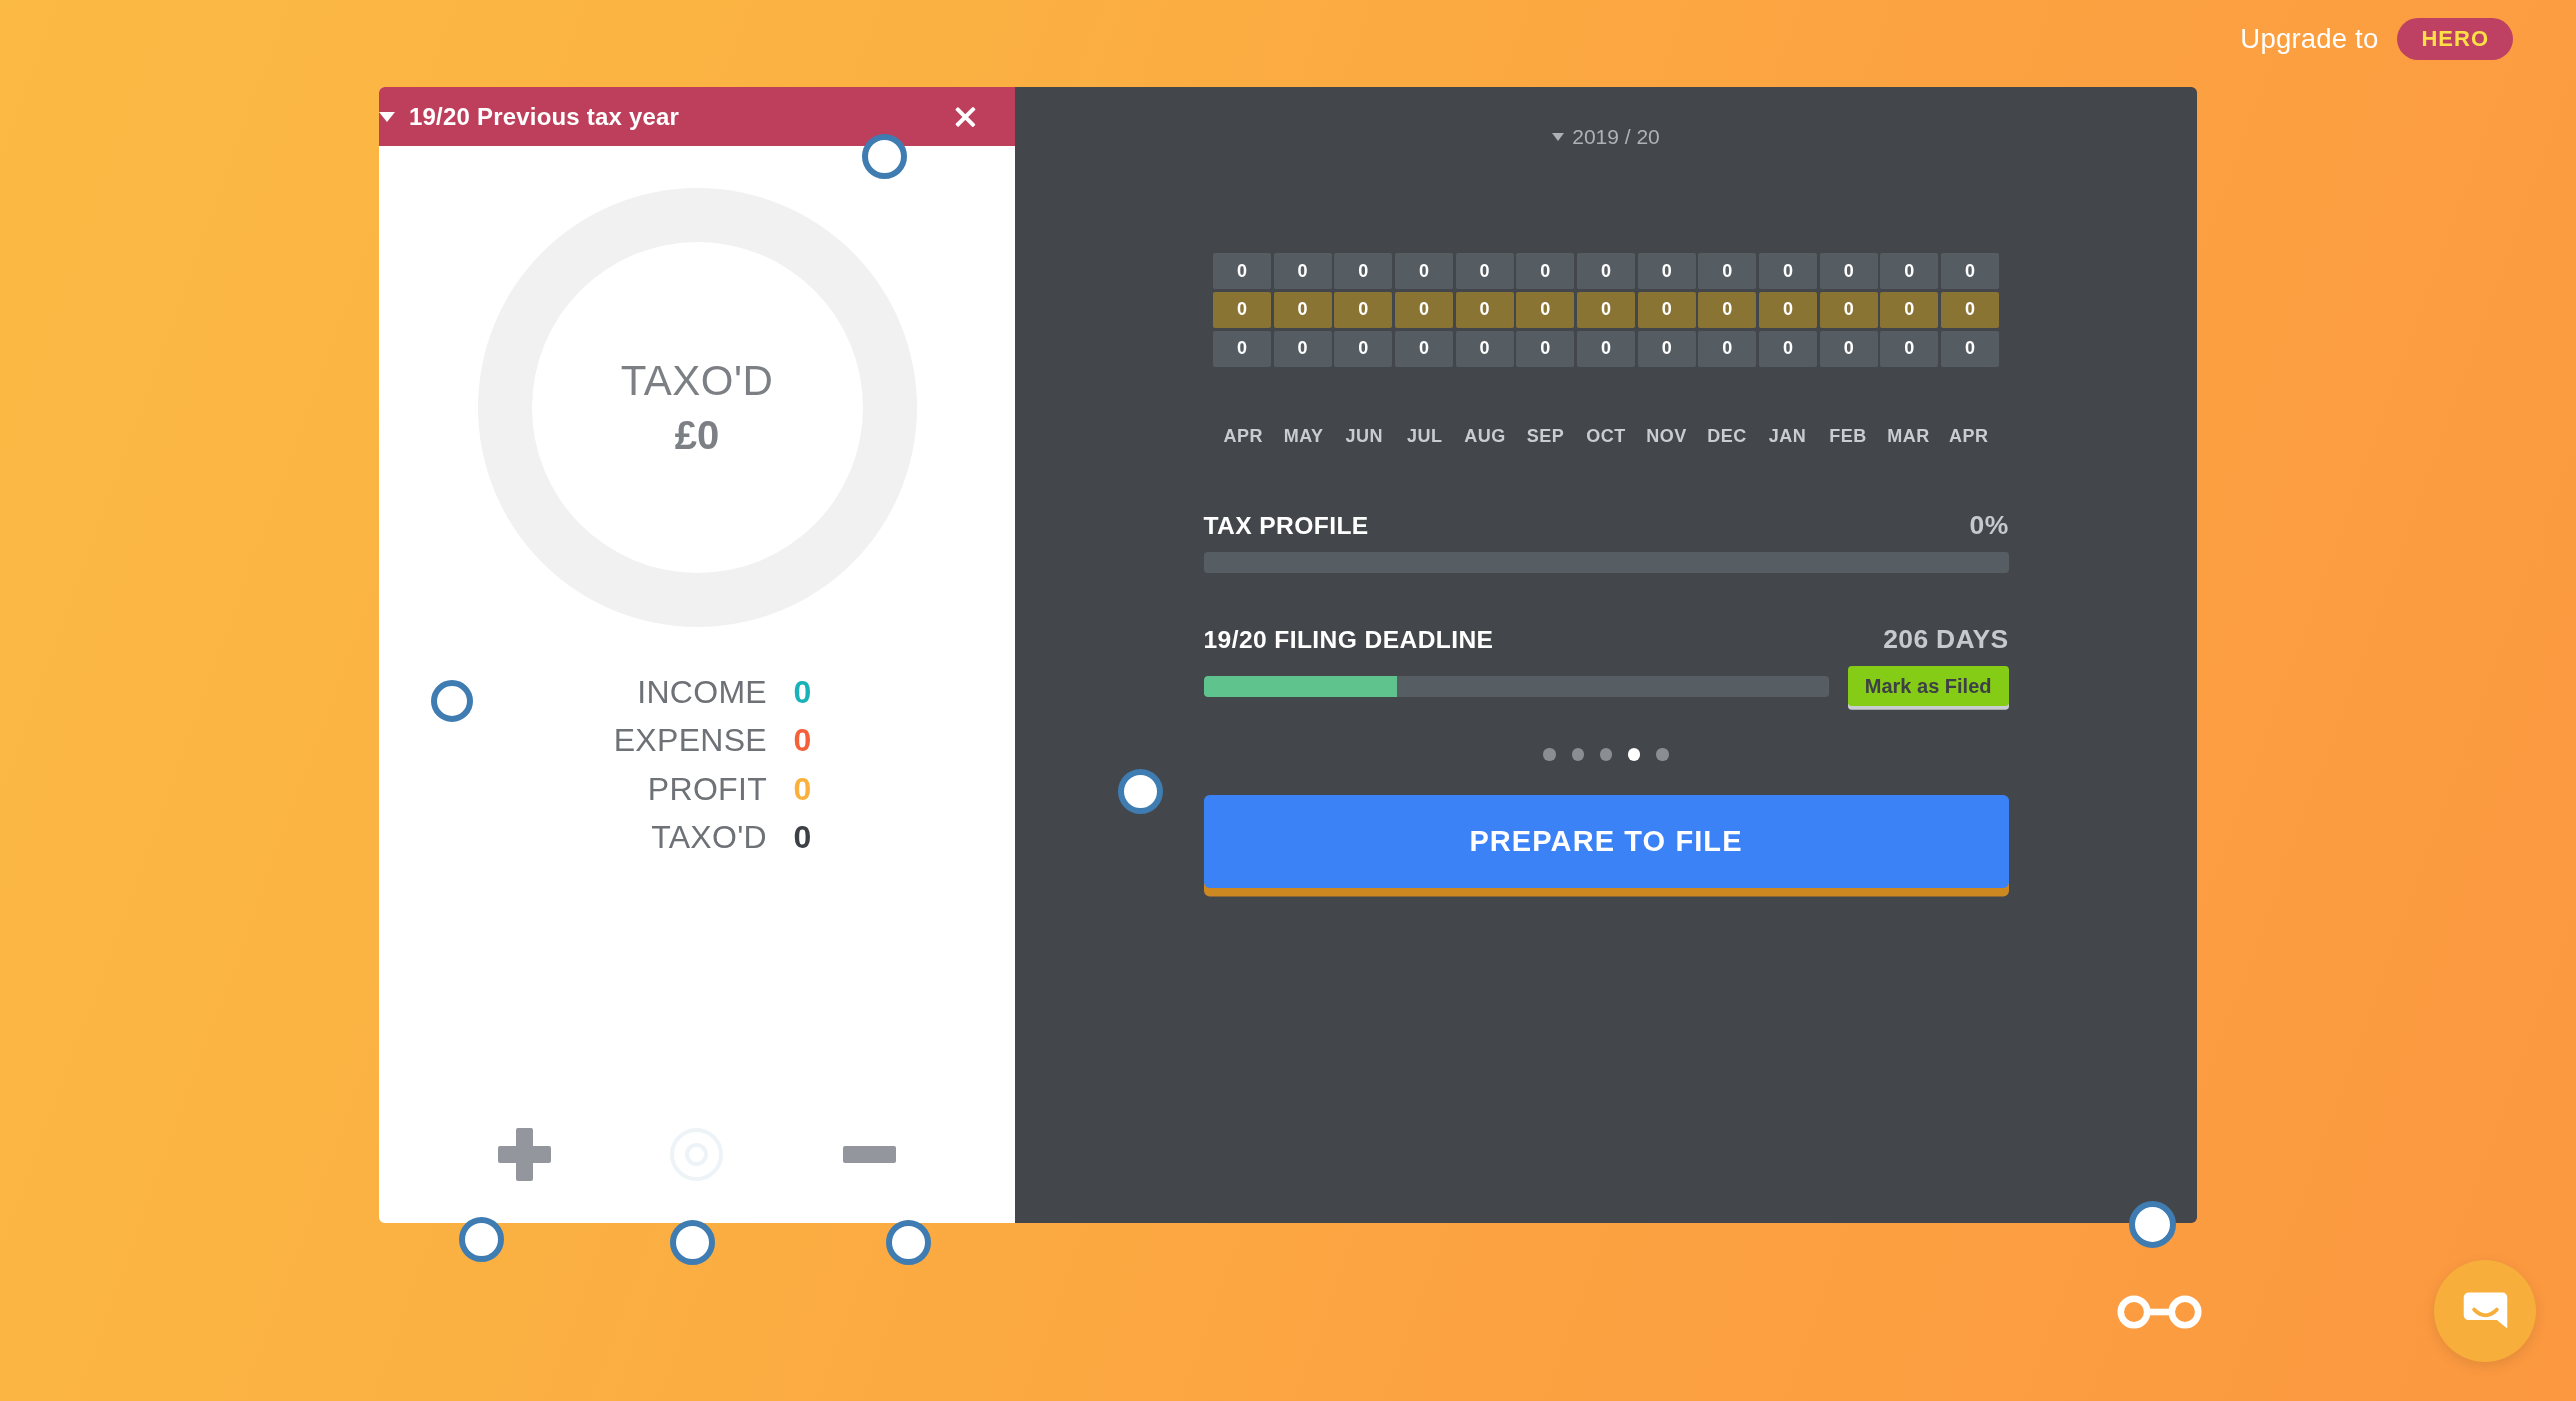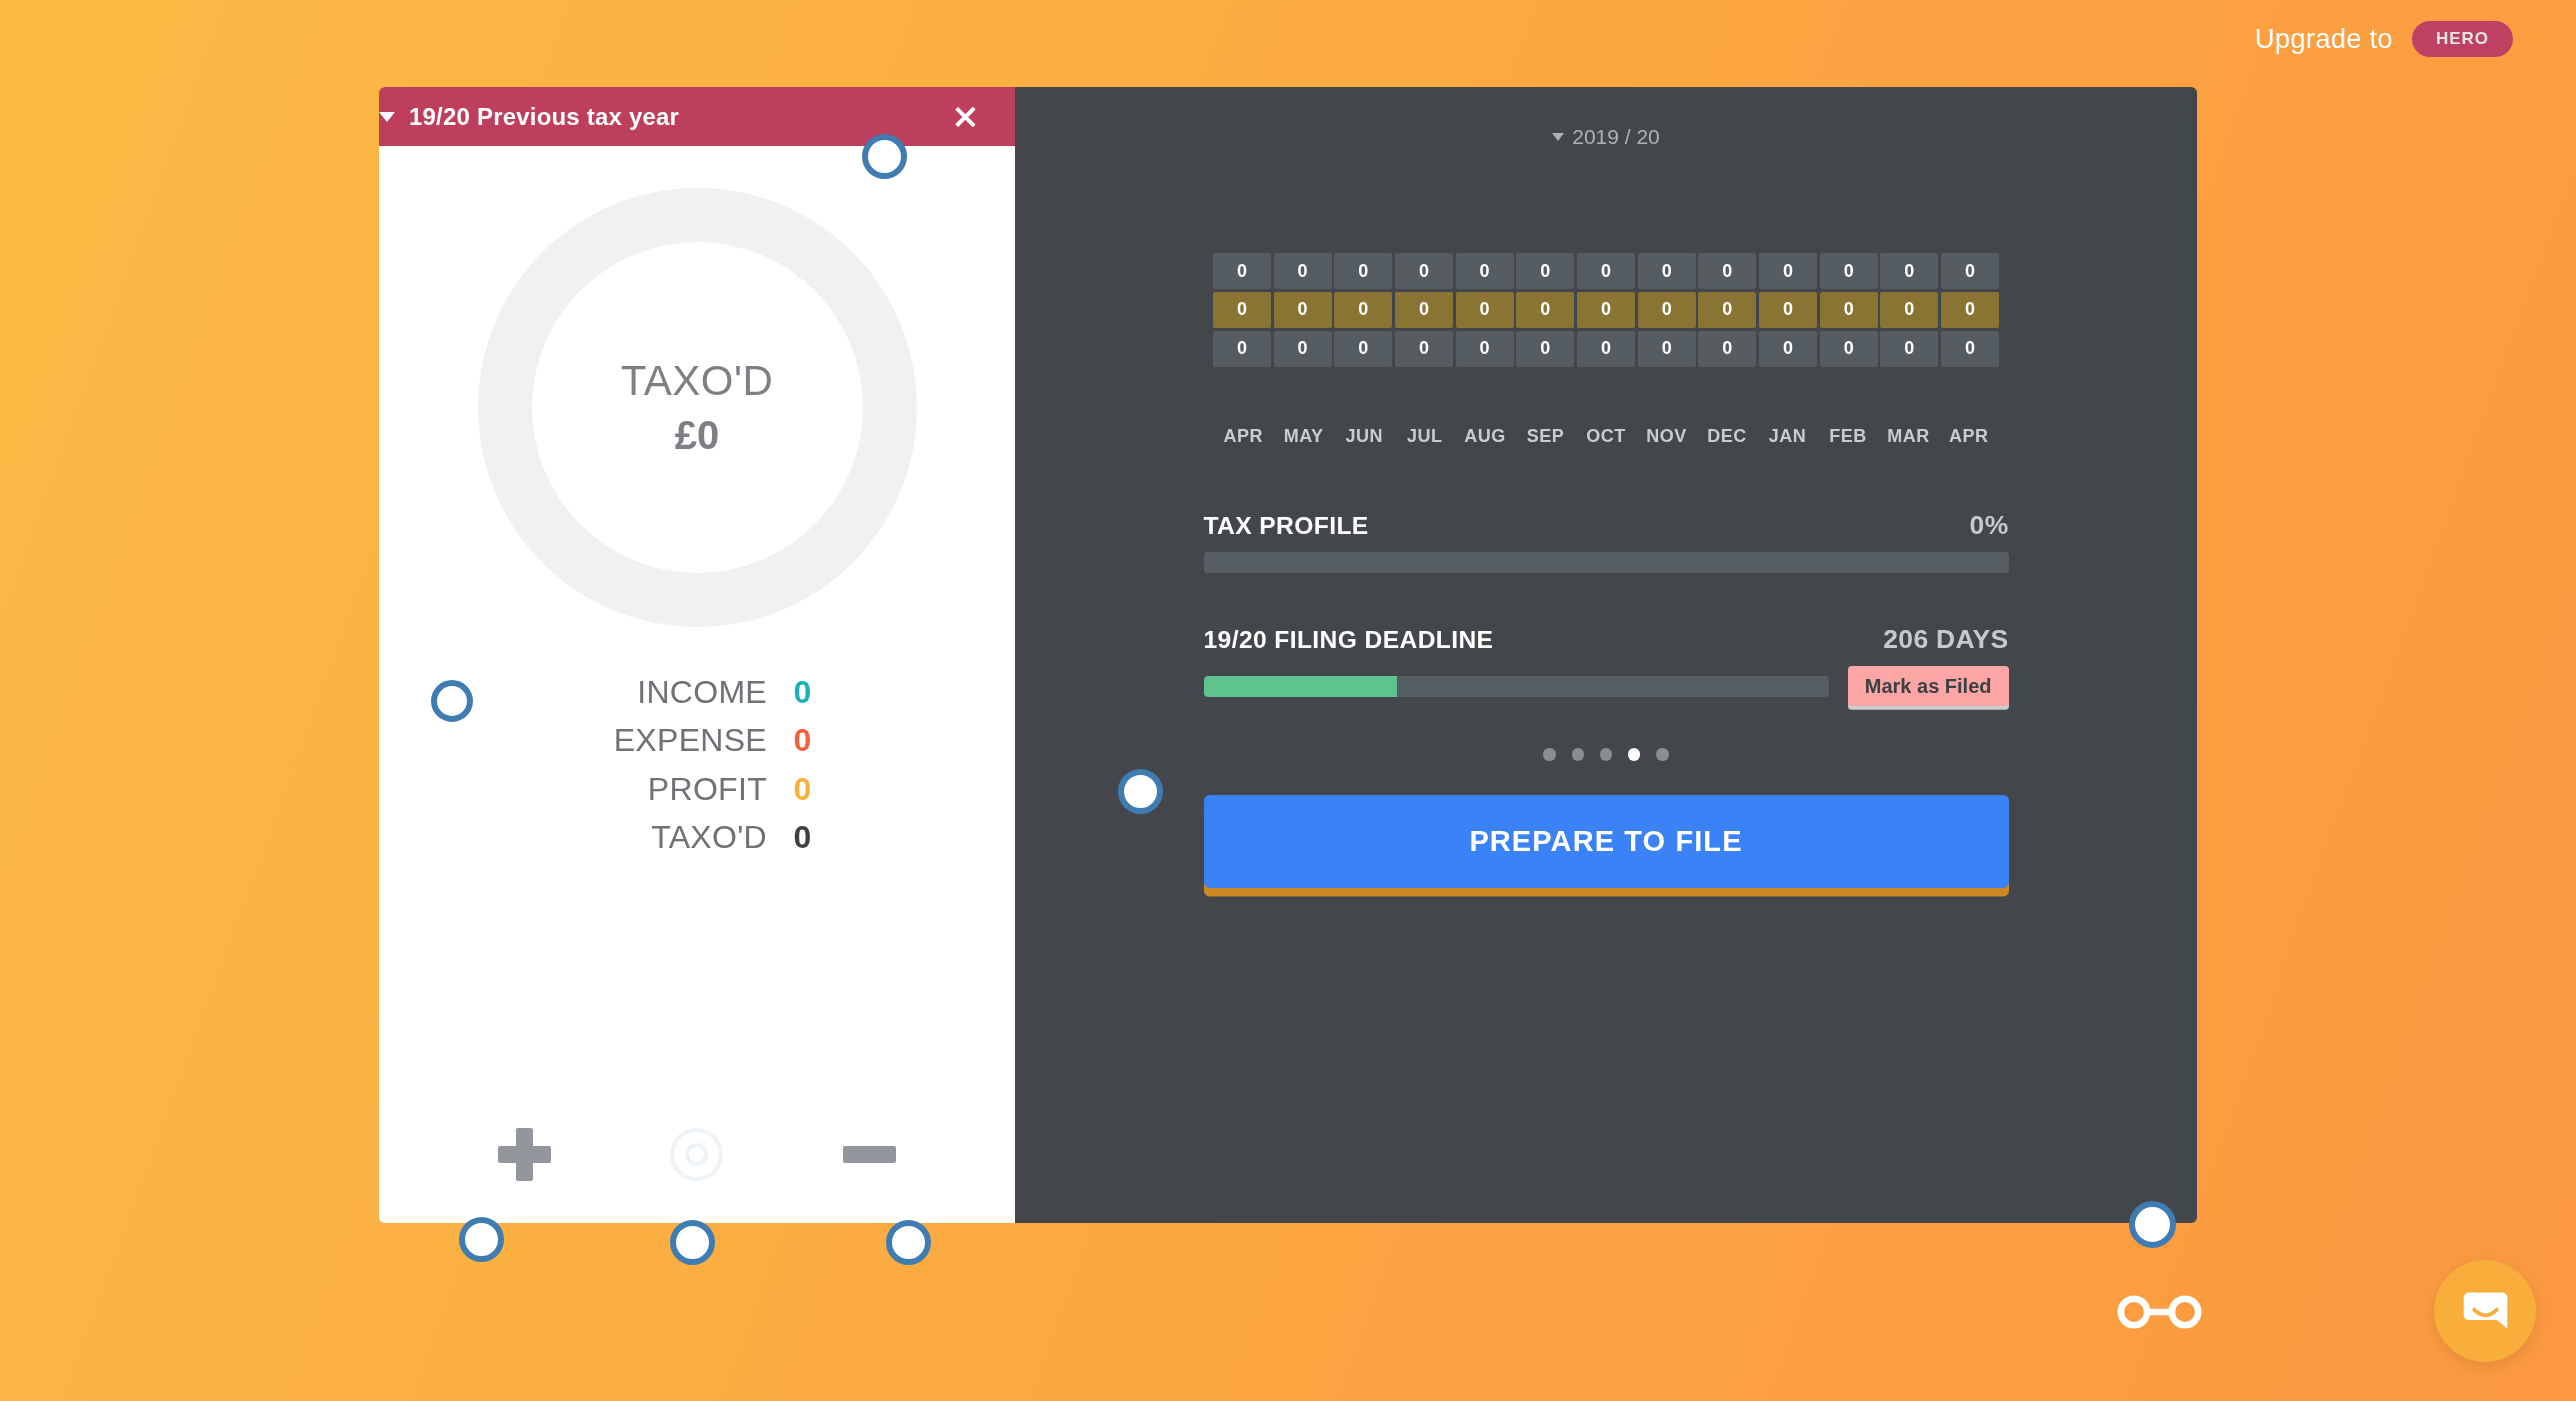--- a/index.html
+++ b/index.html
@@ -14,21 +14,21 @@
   #topbar {
     position:absolute; top:0; left:0; width:100%; height:78px;
     display:flex; align-items:center; justify-content:flex-end;
     padding-right:63px;
   }
   #upgrade-wrap { display:flex; align-items:center; gap:19px; }
   #upgrade-label {
     color:#ffffff; font-size:27.5px; font-weight:300; letter-spacing:0.2px;
   }
   #hero-badge {
-    background:#BE4063; color:#e5e5e5; font-weight:bold; font-size:17px;
+    background:#BE4063; color:#fde047; font-weight:bold; font-size:22px;
     letter-spacing:1px; border-radius:24.6px; padding:9.5px 24px 10.4px 24px;
     line-height:1;
   }
 
   
   #card {
     position:absolute; left:379px; top:87px; width:1818px; height:1136px;
     display:flex; border-radius:5.7px; overflow:visible;
   }
 
@@ -152,21 +152,21 @@
     height:21px; background:#565E64; border-radius:3.8px; overflow:hidden; position:relative;
   }
   .prog-fill { height:100%; background:#5FC38E; border-radius:3.8px 0 0 3.8px; }
 
   #deadline-block { margin-top:51px; }
   #deadline-row { display:flex; align-items:center; gap:19px; }
   #deadline-track {
     flex:1; height:21px; background:#565E64; border-radius:3.8px; overflow:hidden;
   }
   #mark-filed {
-    background:#fca5a5; color:#3D4145; font-size:20px; font-weight:bold;
+    background:#84cc16; color:#3D4145; font-size:20px; font-weight:bold;
     padding:8.5px 17px; border-radius:3.8px; box-shadow:0 3.8px 0 #C9CDD1;
     white-space:nowrap; cursor:pointer;
   }
 
   #dots { margin:42px auto 0 auto; display:flex; gap:16px; justify-content:center; }
   .dot { width:12.3px; height:12.3px; border-radius:50%; background:#8A8E92; cursor:pointer; }
   .dot.active { background:#ffffff; }
 
   #prepare-btn {
     margin:34px auto 0 auto; width:805px; height:93px;

